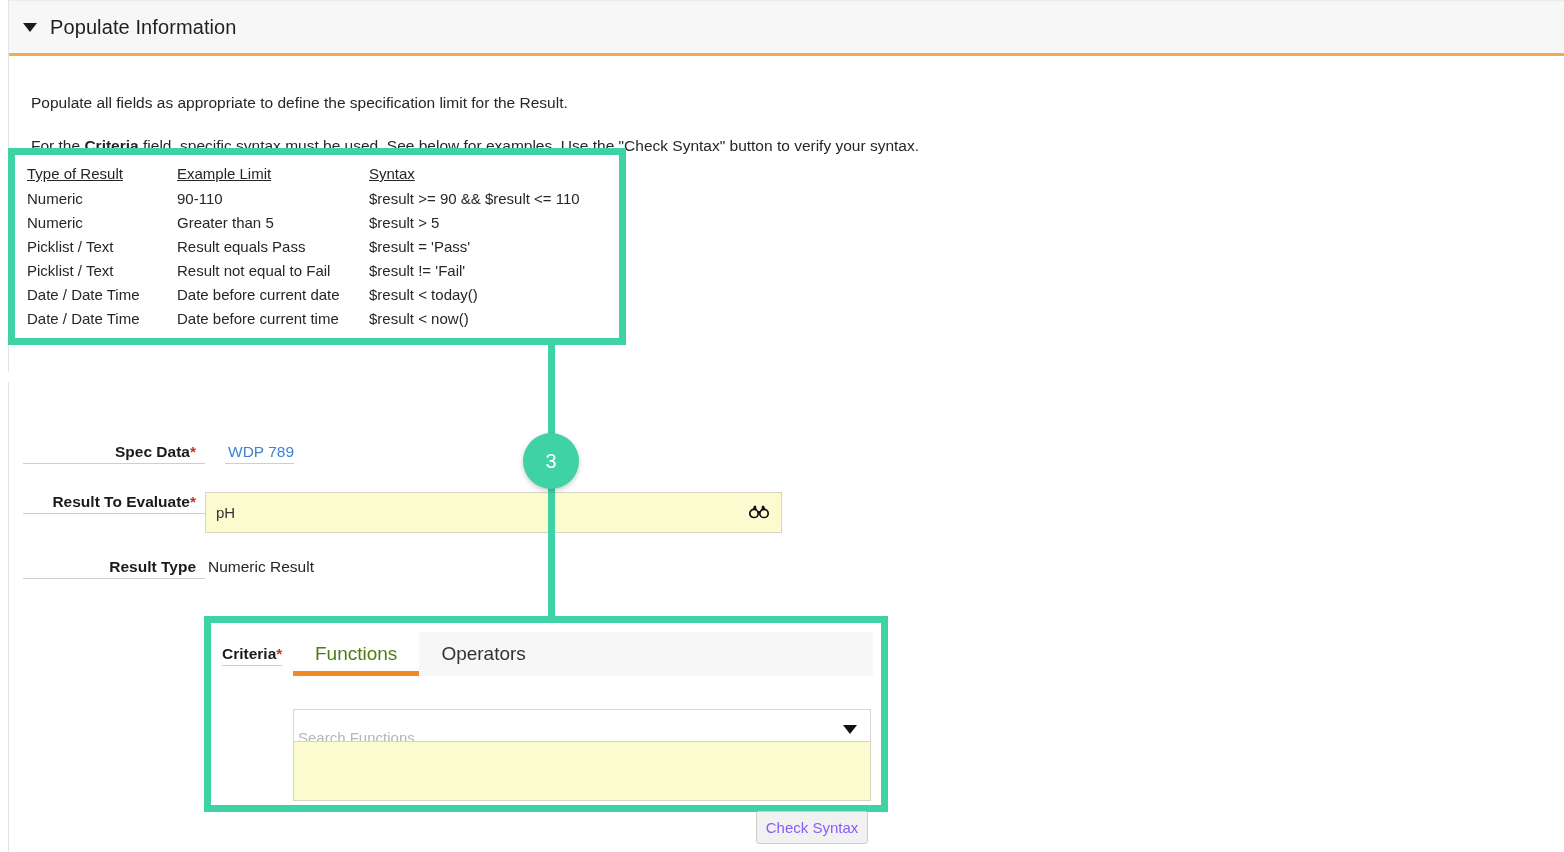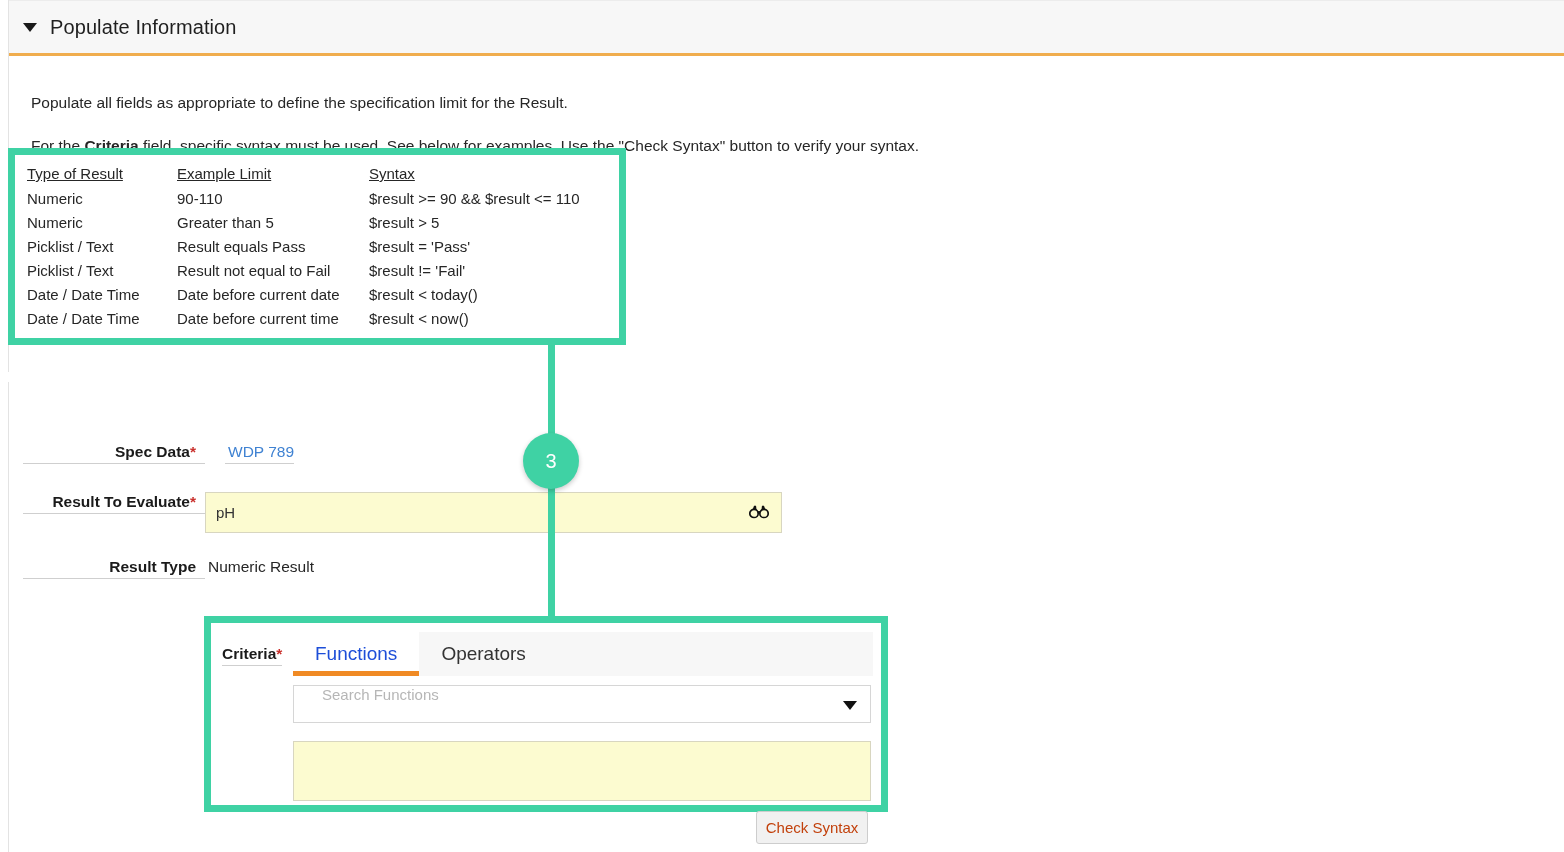--- a/index.html
+++ b/index.html
@@ -201,40 +201,40 @@
     padding: 0 22px;
     display: flex;
     align-items: center;
     font-size: 19px;
     color: #333333;
     position: relative;
     background: transparent;
   }
   .tab.active {
     background: #ffffff;
-    color: #1d4ed8;
+    color: #4d7c0f;
   }
   .tab.active::after {
     content: "";
     position: absolute;
     left: 0; right: 0; bottom: 0;
     height: 5px;
     background: #f08a24;
   }
   .fn-search {
     position: absolute;
     left: 82px;
-    top: 62px;
+    top: 86px;
     width: 578px;
     height: 38px;
     background: #ffffff;
     border: 1px solid #d6d6d6;
     display: flex;
-    align-items: flex-start;
-    padding: 0 28px;
+    align-items: flex-end;
+    padding: 0 4px;
     font-size: 15px;
     color: #b6b6b6;
   }
   .fn-caret {
     position: absolute;
     right: 13px;
     top: 50%;
     margin-top: -3px;
     width: 0; height: 0;
     border-left: 7px solid transparent;
@@ -255,21 +255,21 @@
   #check-syntax {
     position: absolute;
     left: 756px;
     top: 811px;
     width: 112px;
     height: 33px;
     background: #f1f1f1;
     border: 1px solid #cdcdcd;
     border-radius: 3px;
     font-size: 15px;
-    color: #c2410c;
+    color: #8b5cf6;
     font-family: "Liberation Sans", sans-serif;
     cursor: pointer;
     z-index: 6;
   }
 
   
   #connector {
     position: absolute;
     left: 548px;
     top: 345px;

